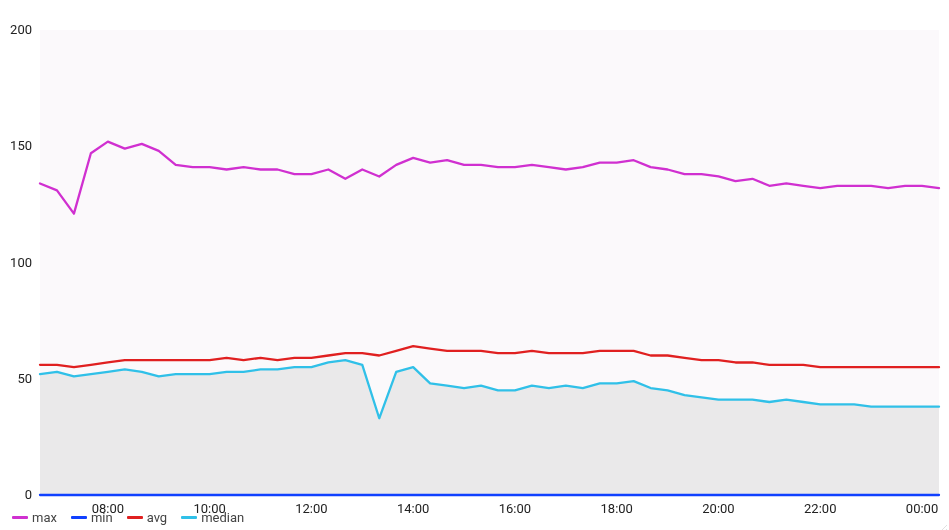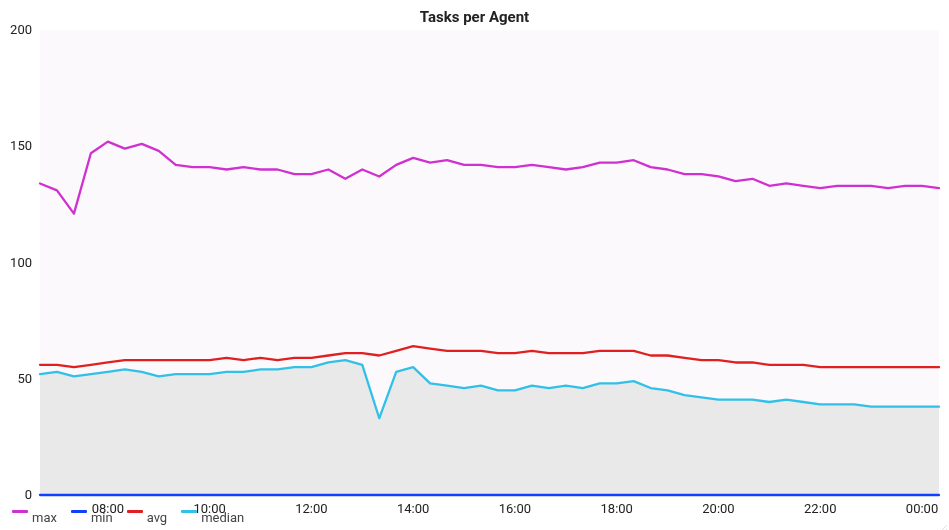--- a/index.html
+++ b/index.html
@@ -34,20 +34,21 @@
     left: 12px;
     bottom: 5px;
     display: flex;
     gap: 14px;
     align-items: center;
     font-size: 13px;
     color: #444;
   }
   .legend-item {
     display: flex;
+    align-items: center;
     gap: 4px;
   }
   .swatch {
     width: 16px;
     height: 3px;
     border-radius: 1px;
   }
   .ytick, .xtick {
     font-size: 13px;
     fill: #222;
@@ -61,21 +62,20 @@
     bottom: 2px;
     width: 10px;
     height: 10px;
     opacity: 0.25;
   }
 </style>
 </head>
 <body>
 
 <div class="chart-wrap">
-  <div class="title">Tasks per Agent</div>
   <svg class="plot" id="plot" width="949" height="530">
       <rect x="40" y="30" width="899" height="465" fill="#fbf9fb"></rect>
       <line x1="40" y1="495" x2="939" y2="495" stroke="#ccc" stroke-width="1"></line>
       <text x="32" y="499" class="ytick">0</text>
       <text x="32" y="382.75" class="ytick">50</text>
       <text x="32" y="266.5" class="ytick">100</text>
       <text x="32" y="150.25" class="ytick">150</text>
       <text x="32" y="34" class="ytick">200</text>
       <text x="107.84905660377358" y="513" class="xtick">08:00</text>
       <text x="209.62264150943398" y="513" class="xtick">10:00</text>

